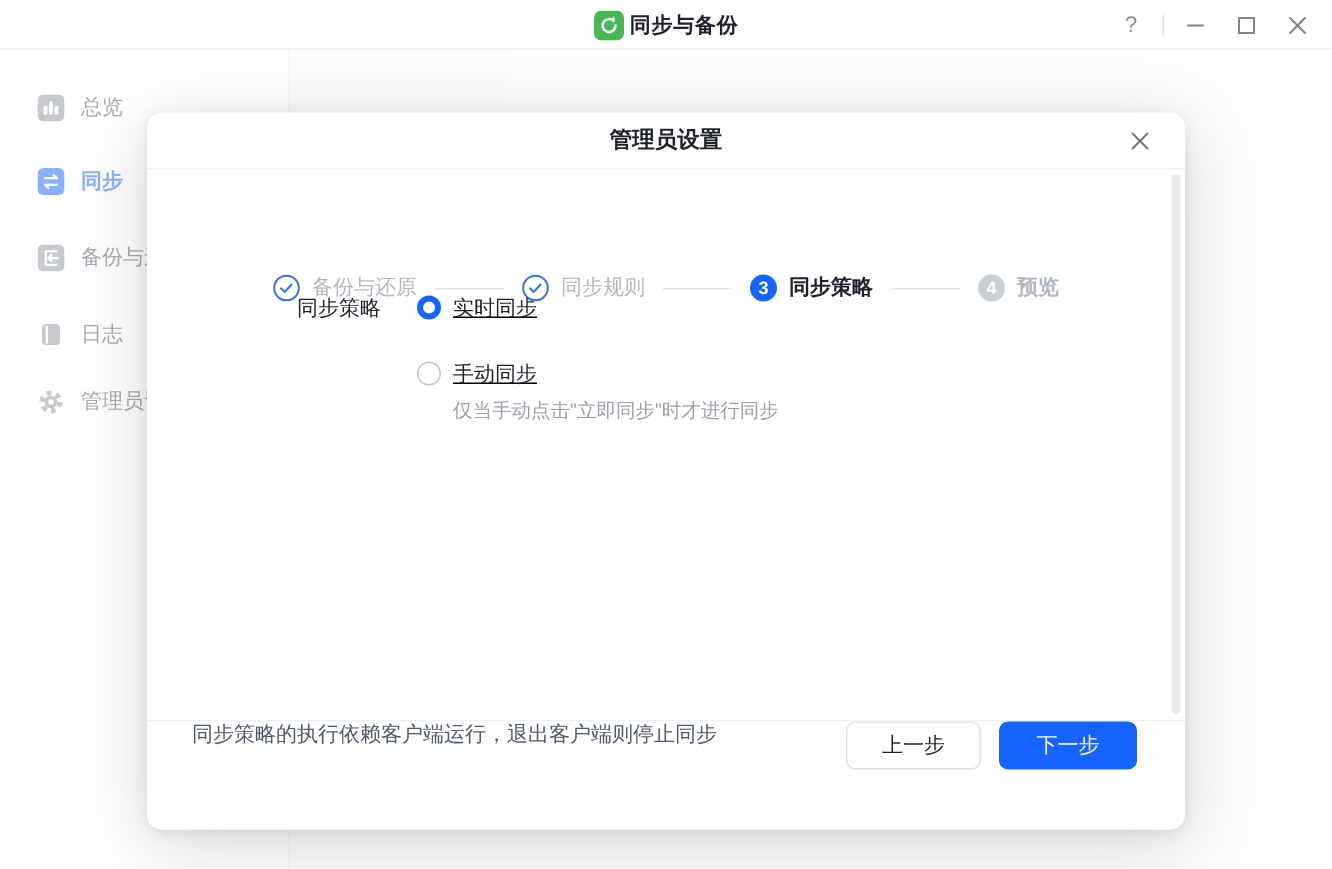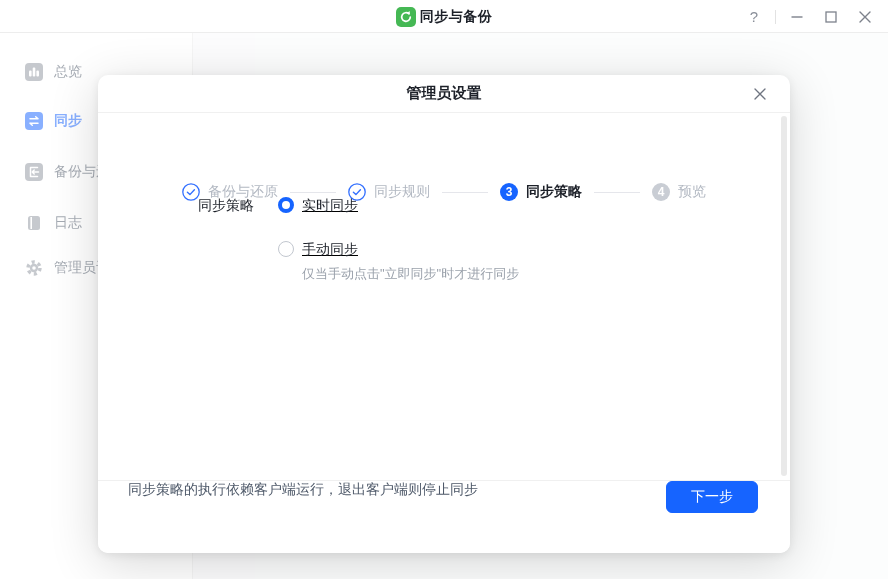--- a/index.html
+++ b/index.html
@@ -44,21 +44,21 @@
   
   .stepper { position:absolute; top:70px; left:0; right:0; display:flex; align-items:center; justify-content:center; }
   .step { display:flex; align-items:center; gap:8px; cursor:pointer; }
   .step-circle { width:18px; height:18px; border-radius:50%; display:flex; align-items:center; justify-content:center;
                  font-size:12px; color:#fff; }
   .step.current .step-circle { background:#1664ff; font-weight:700; }
   .step.upcoming .step-circle { background:#c9cdd4; font-weight:700; }
   .step-label { font-size:14px; }
   .step.done .step-label { color:#b2b8c2; }
   .step.current .step-label { color:#1d2129; font-weight:600; }
-  .step.upcoming .step-label { color:#b2b8c2; }
+  .step.upcoming .step-label { color:#b2b8c2;font-weight:bold; }
   .step-connector { width:46px; height:1px; background:#e5e6eb; margin:0 12px; }
 
   
   .form-label { position:absolute; left:100px; top:83px; font-size:14px; color:#1d2129; line-height:18px; }
   .options { position:absolute; left:180px; top:83px; }
   .option-row { display:flex; align-items:center; gap:8px; cursor:pointer;text-decoration:underline; }
   .option-row + .option-row { margin-top:26px; }
   .radio { width:16px; height:16px; border-radius:50%; background:#fff; flex:0 0 16px; }
   .radio.selected { border:4.5px solid #1664ff; }
   .radio.unselected { border:1px solid #c2c7cf; }
@@ -220,18 +220,19 @@
           <span class="option-label">手动同步</span>
         </div>
         <div class="option-hint">仅当手动点击"立即同步"时才进行同步</div>
       </div>
 
       <div class="scrollbar-thumb"></div>
     </div>
 
     <div class="modal-footer">
       <span class="footer-note">同步策略的执行依赖客户端运行，退出客户端则停止同步</span>
+      <div class="btn btn-prev">上一步</div>
       <div class="btn btn-next">下一步</div>
     </div>
 
   </div>
 
 </div>
 
 </body></html>

